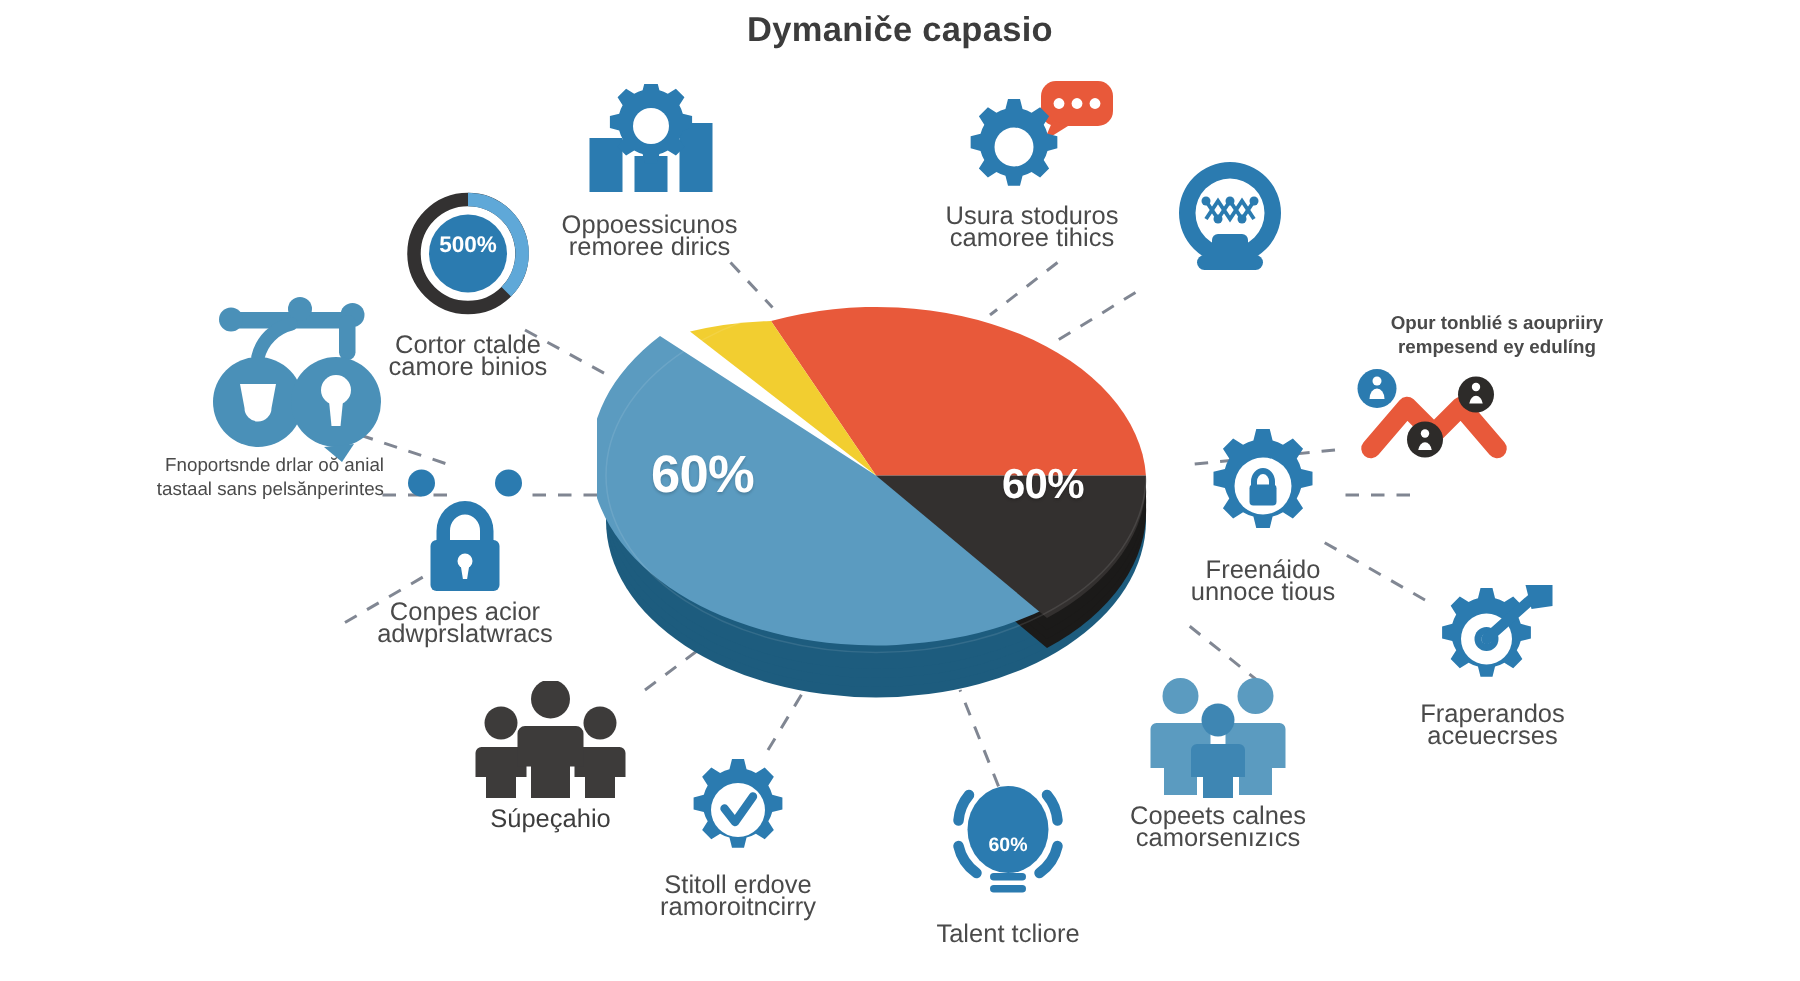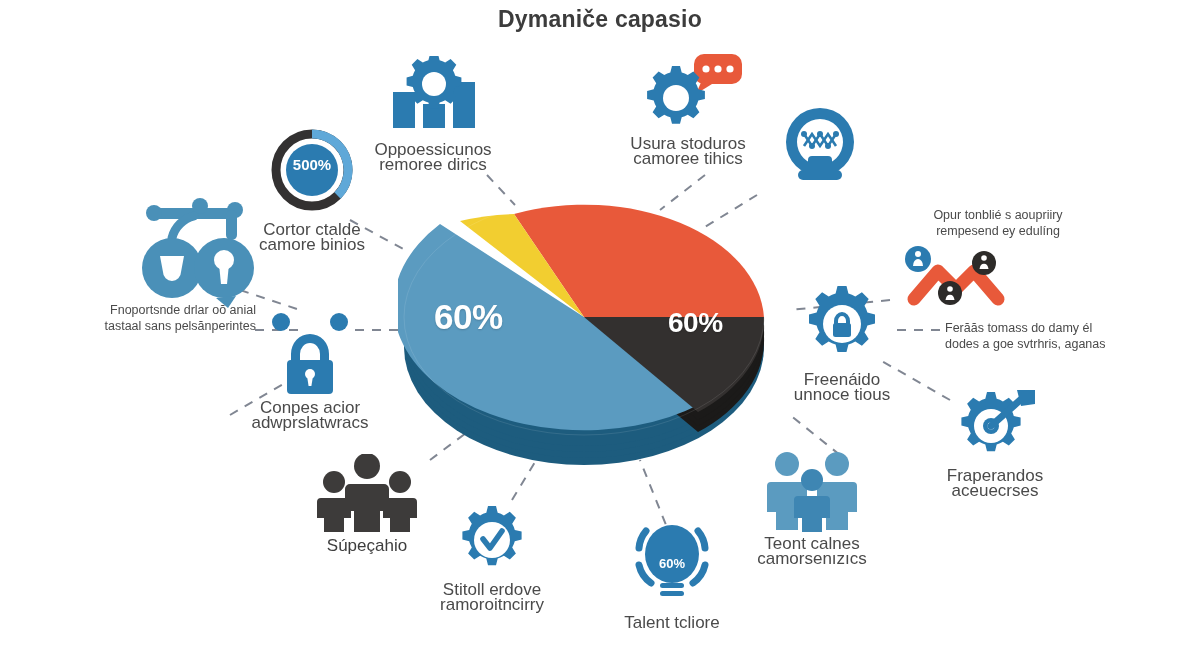--- a/index.html
+++ b/index.html
@@ -39,21 +39,21 @@
   .node .cap{
     margin-top:4px;
     font-size:17px;line-height:15px;
     color:#4a4a4a;
     font-weight:400;
   }
   .node.dark .cap{color:#3d3d3d;}
   .node .ico{display:flex;align-items:flex-end;justify-content:center;height:86px;}
 
   .txtnode{position:absolute;width:210px;font-size:12.5px;line-height:16px;color:#4a4a4a;}
-  .txtnode.r{text-align:left;}
+  .txtnode.r{text-align:left;font-weight:bold;}
 
   .donut-num{
     position:absolute;font-size:15px;font-weight:bold;color:#ffffff;
     width:100%;text-align:center;top:30px;left:0;
   }
   .bulb-num{
     position:absolute;font-size:13px;font-weight:bold;color:#ffffff;
     width:100%;text-align:center;top:37px;left:0;
   }
   .relwrap{position:relative;display:inline-block;}
@@ -224,24 +224,20 @@
           <rect x="-9" y="-1" width="18" height="14" rx="2.5" fill="#2B7BB0"></rect>
         </g>
       </svg>
     </div>
     <div class="cap">
       <span>Freenáido</span><br>
       <span>unnoce tious</span>
     </div>
   </div>
 
-  <div class="txtnode" style="left:945px;top:320px;width:200px;">
-    <span>Ferăăs tomass do damy él</span><br>
-    <span>dodes a goe svtrhris, aganas</span>
-  </div>
 
   <div class="node" style="left:915px;top:378px;">
     <div class="ico">
       <svg width="96" height="76" viewBox="0 0 96 76">
         <g transform="translate(44,38)" fill="#2B7BB0">
           <path d="M-4,-34 h8 l1.7,6.8 a24,24 0 0 1 6.2,2.6 l5.9,-3.7 l6.1,6.1 l-3.7,5.9 a24,24 0 0 1 2.6,6.2 l6.8,1.7 v8 l-6.8,1.7 a24,24 0 0 1 -2.6,6.2 l3.7,5.9 l-6.1,6.1 l-5.9,-3.7 a24,24 0 0 1 -6.2,2.6 l-1.7,6.8 h-8 l-1.7,-6.8 a24,24 0 0 1 -6.2,-2.6 l-5.9,3.7 l-6.1,-6.1 l3.7,-5.9 a24,24 0 0 1 -2.6,-6.2 l-6.8,-1.7 v-8 l6.8,-1.7 a24,24 0 0 1 2.6,-6.2 l-3.7,-5.9 l6.1,-6.1 l5.9,3.7 a24,24 0 0 1 6.2,-2.6 Z"></path>
           <circle cx="0" cy="0" r="17" fill="#ffffff"></circle>
           <circle cx="0" cy="0" r="8" fill="#2B7BB0"></circle>
           <circle cx="0" cy="0" r="3.4" fill="#ffffff"></circle>
         </g>
@@ -264,21 +260,21 @@
           <circle cx="80" cy="16" r="12"></circle>
           <path d="M64,34 h32 a4,4 0 0 1 4,4 v26 h-9 v18 h-22 v-18 h-9 v-26 a4,4 0 0 1 4,-4 Z"></path>
         </g>
         <g fill="#3E86B3">
           <circle cx="55" cy="32" r="11"></circle>
           <path d="M41,48 h28 a4,4 0 0 1 4,4 v18 h-8 v14 h-20 v-14 h-8 v-18 a4,4 0 0 1 4,-4 Z"></path>
         </g>
       </svg>
     </div>
     <div class="cap">
-      <span>Teont calnes</span><br>
+      <span>Copeets calnes</span><br>
       <span>camorsenızıcs</span>
     </div>
   </div>
 
   <div class="node" style="left:592px;top:525px;">
     <div class="ico">
       <div class="relwrap">
         <svg width="96" height="88" viewBox="0 0 96 88">
           <g fill="#2B7BB0">
             <path d="M48,6 a27,29 0 0 1 0,58 a27,29 0 0 1 0,-58 Z"></path>

